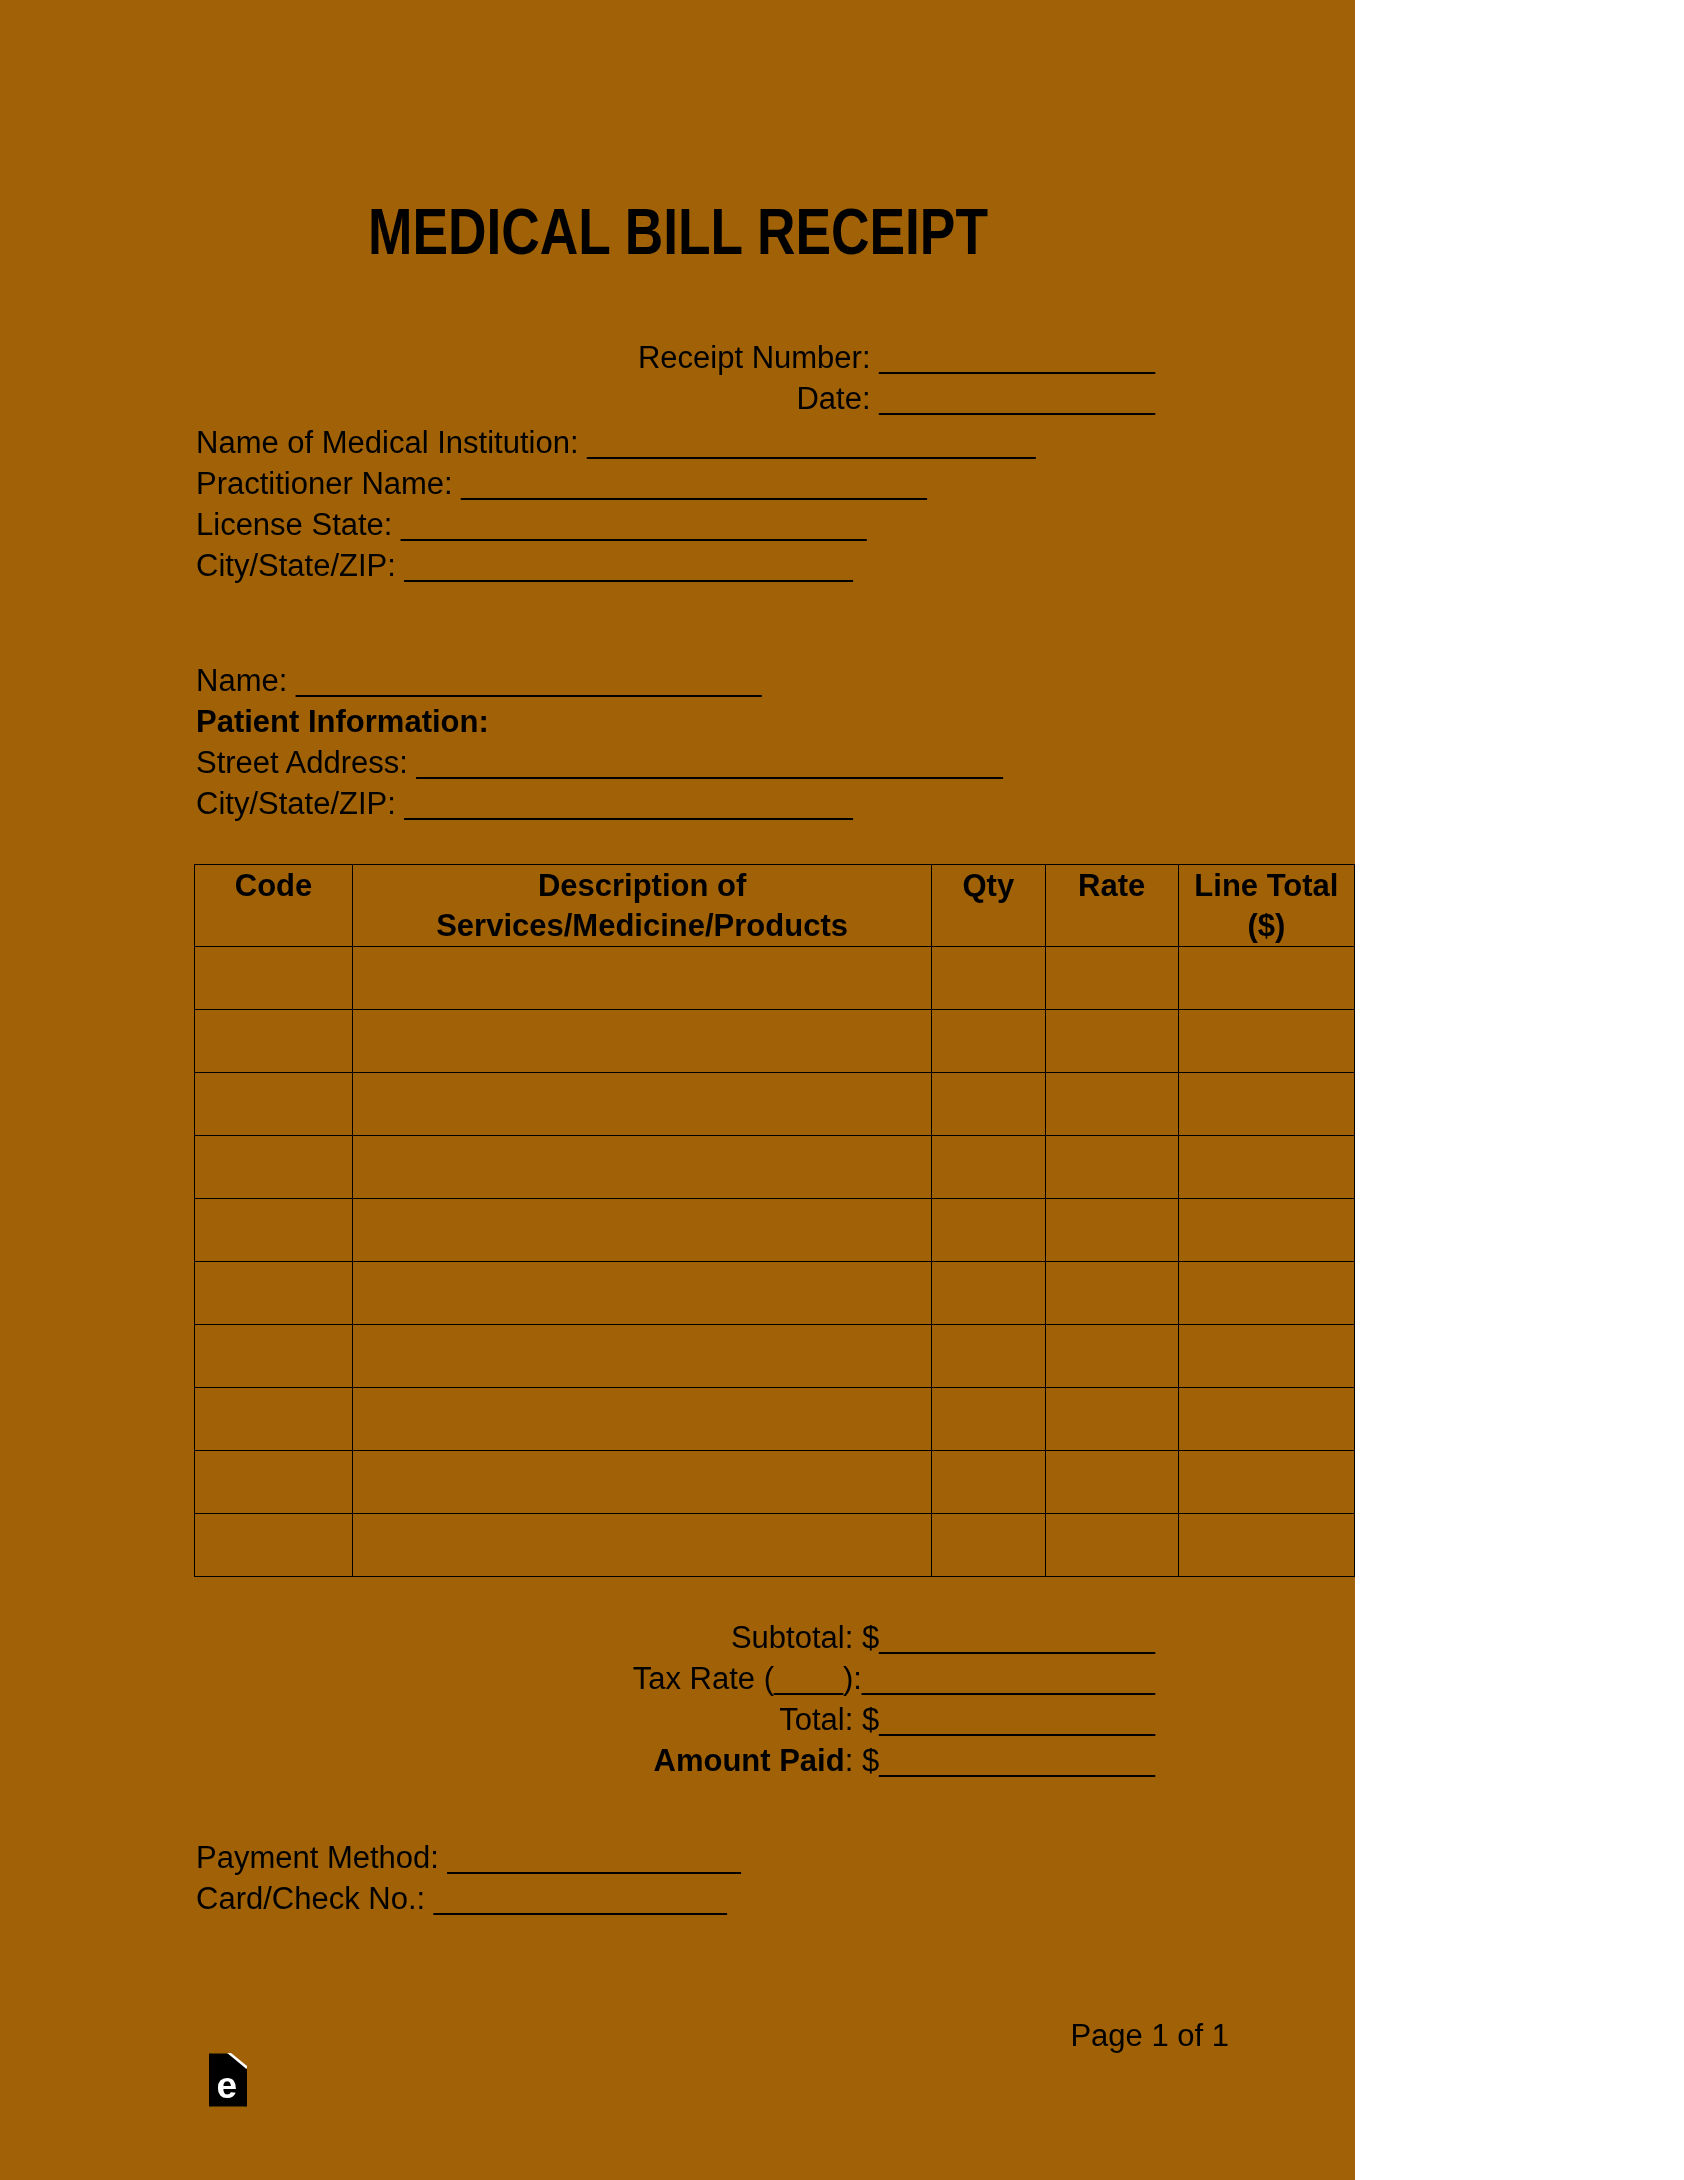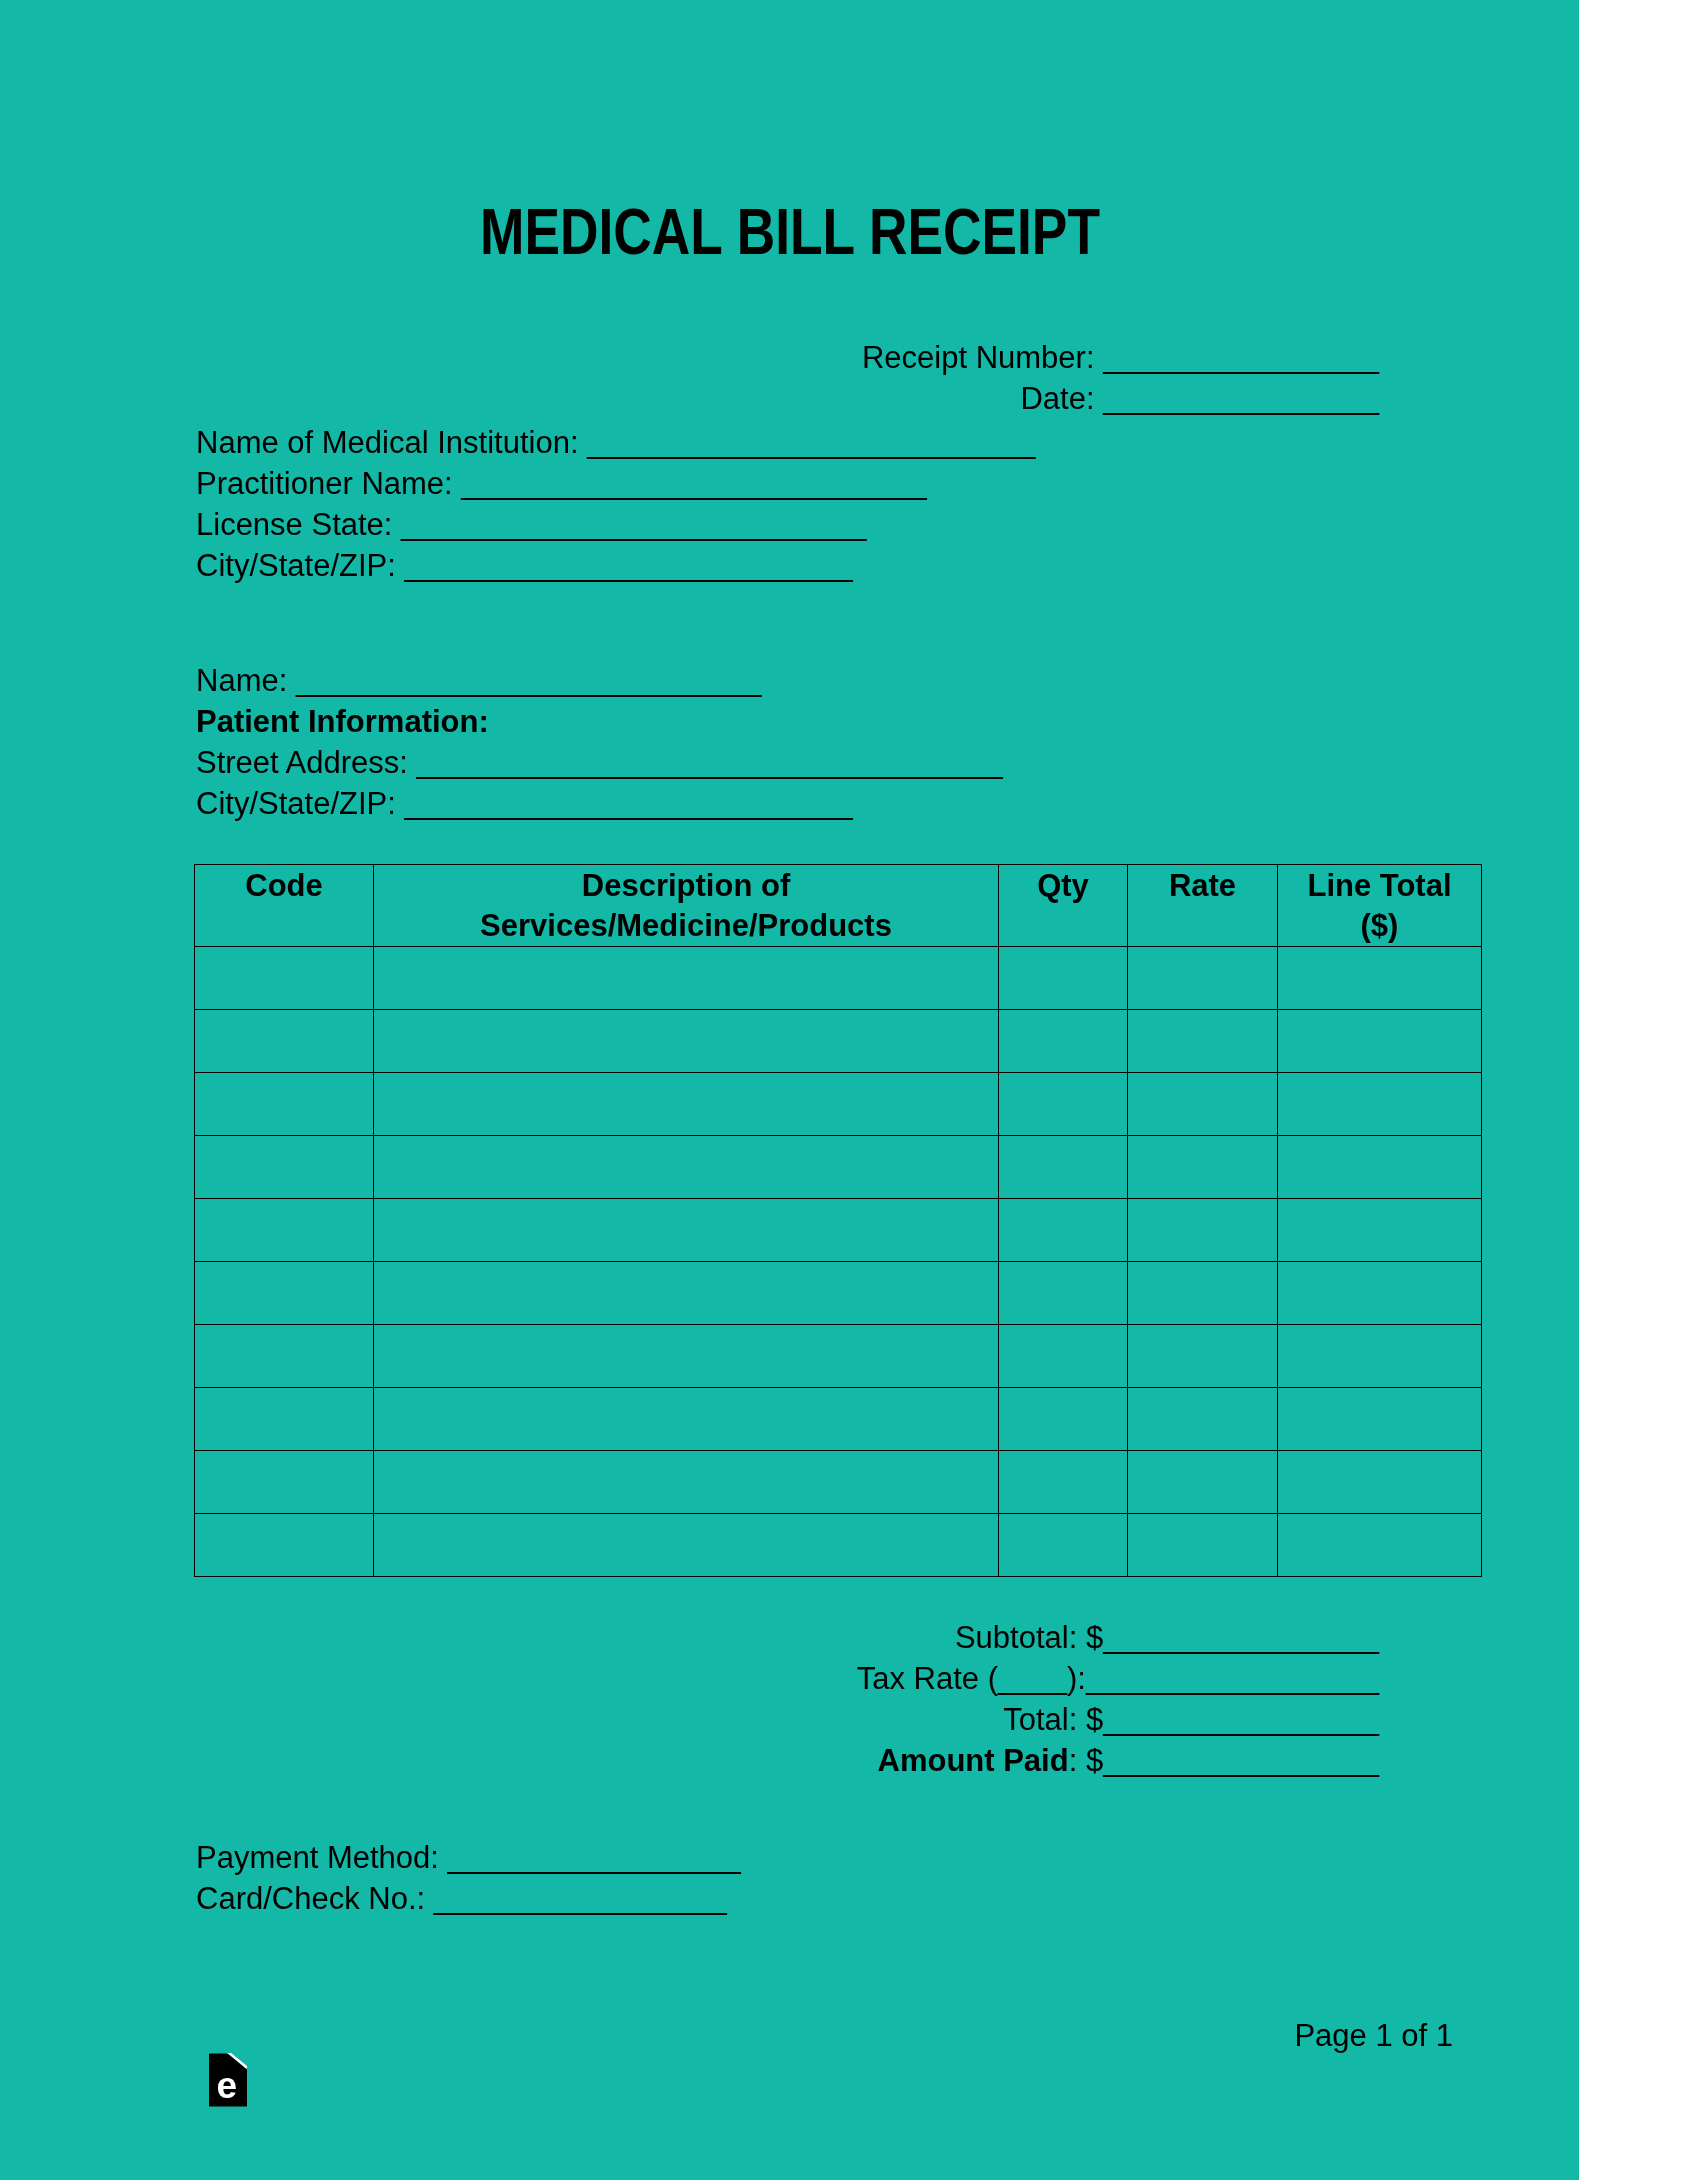--- a/index.html
+++ b/index.html
@@ -2,23 +2,23 @@
 <html style="font-size:13.6px"><head>
 <meta charset="utf-8">
 <style>
   html, body {
     margin: 0;
     padding: 0;
     background: #ffffff;
   }
   .page {
     position: relative;
-    width: 1579px;
+    width: 1355px;
     height: 2181px;
-    background: #14b8a6;
+    background: #a16207;
     font-family: "Liberation Sans", sans-serif;
     font-size: 31px;
     color: #000000;
     overflow: hidden;
   }
   .doc-title {
     position: absolute;
     top: 198px;
     left: 0;
     right: 0;

